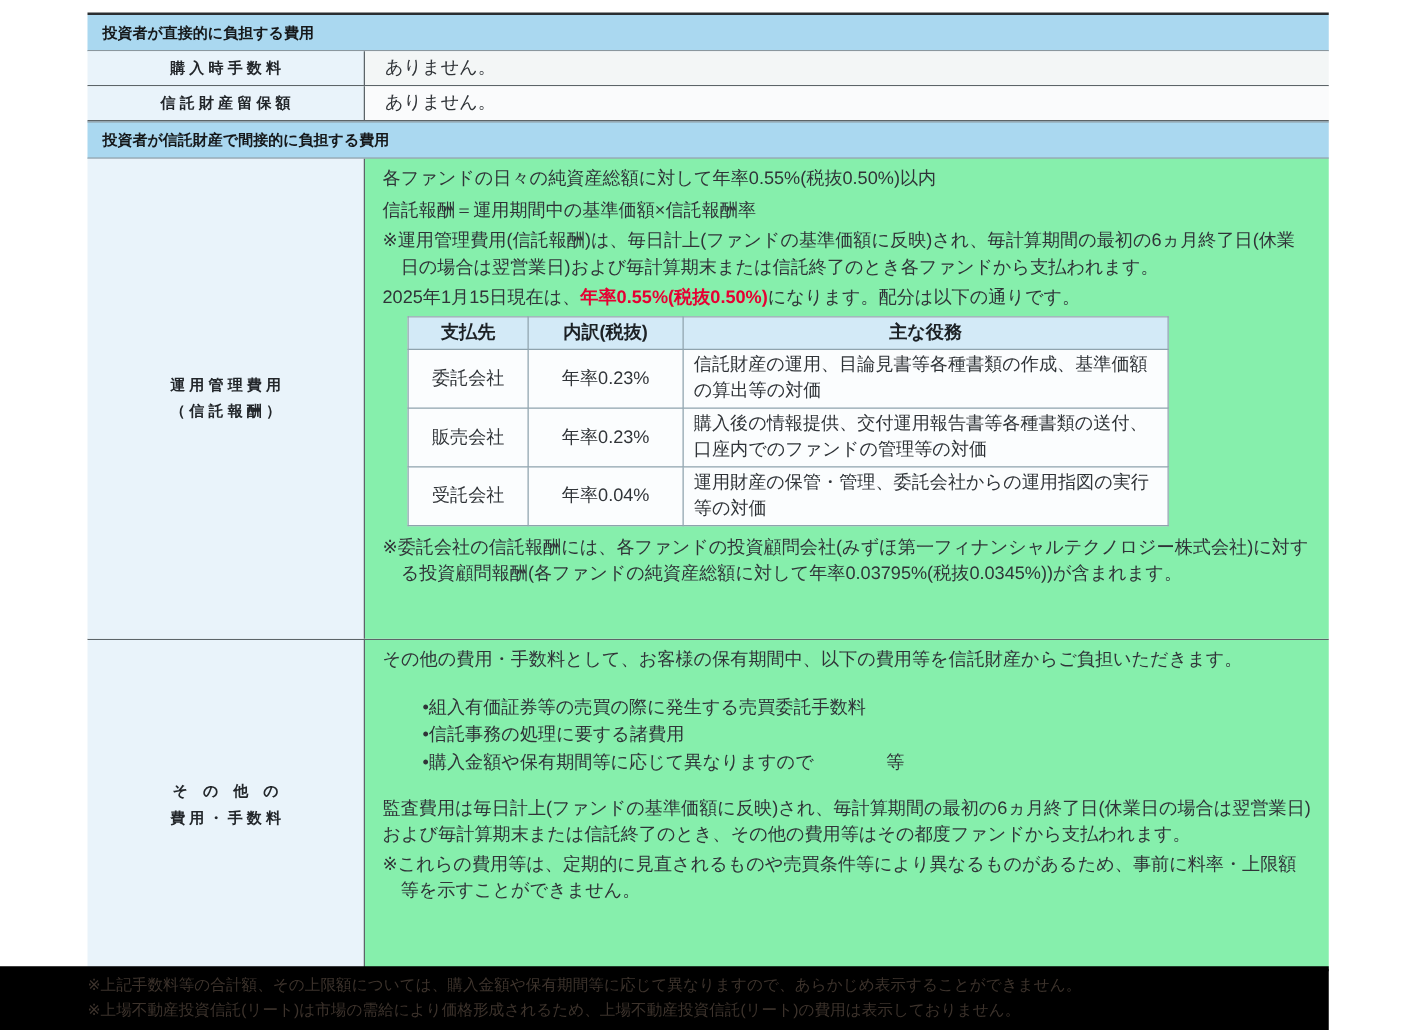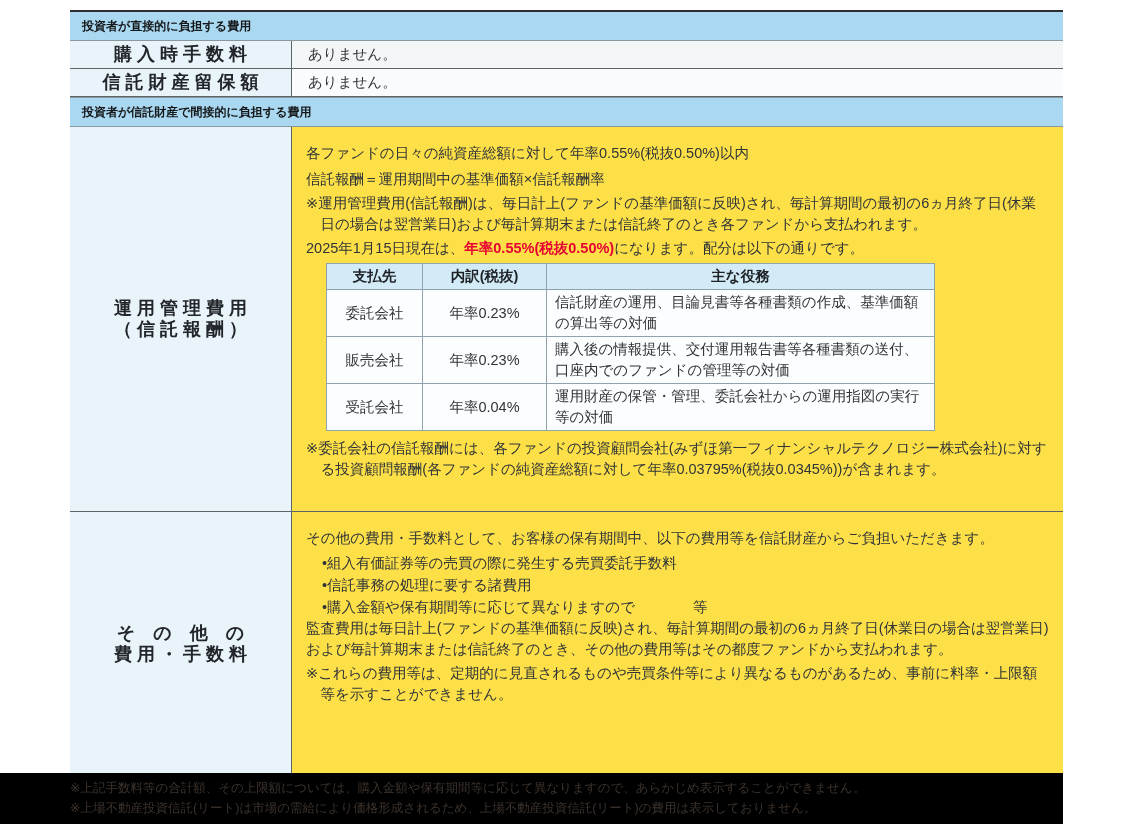--- a/index.html
+++ b/index.html
@@ -18,51 +18,51 @@
     padding:0 12px;font-size:12px;font-weight:bold;color:#15181a;
     border-top:1px solid #8b979e;border-bottom:1px solid #8b979e;
   }
   .section-header.first{border-top:none;}
   .trow{display:flex;border-bottom:1px solid #5c6468;}
   .trow:last-child{border-bottom:none;}
   .label-cell{
     width:222px;min-width:222px;background:#e9f3fa;
     border-right:1px solid #5c6468;
     display:flex;flex-direction:column;align-items:center;justify-content:center;
-    font-size:18px;font-weight:bold;color:#22262a;line-height:21px;
+    font-size:12px;font-weight:bold;color:#22262a;line-height:21px;
     box-sizing:border-box;text-align:center;
   }
   .value-cell{
     flex:1;box-sizing:border-box;font-size:14.5px;line-height:21px;color:#303438;
   }
   .row-simple{height:27px;}
   .row-simple .value-cell{padding:3px 16px;}
   .row-simple.alt1 .value-cell{background:#f3f6f6;}
   .row-simple.alt2 .value-cell{background:#fafbfc;}
   .row-big1{height:384px;}
   .row-big2{height:263px;}
-  .row-big1 .value-cell,.row-big2 .value-cell{background:#fde047;padding:16px 14px 4px 14px;}
+  .row-big1 .value-cell,.row-big2 .value-cell{background:#86efac;padding:6px 14px 4px 14px;}
   .para{margin:0 0 5px 0;}
   .para.tight{margin:0 0 3px 0;}
   .hang{padding-left:1em;text-indent:-1em;}
   .red-bold{color:#e60033;font-weight:bold;}
   .inner-table{
     margin:4px 0 7px 20px;width:609px;border-collapse:collapse;
     font-size:14.5px;color:#303438;background:#fbfdfe;
   }
   .inner-table th,.inner-table td{
     border:1px solid #8fa3ad;padding:2px 8px;line-height:21px;box-sizing:border-box;
   }
   .inner-table th{
     background:#d3eaf7;font-weight:bold;text-align:center;height:26px;color:#1c2125;
   }
   .inner-table td.c-payee{width:96px;text-align:center;}
   .inner-table td.c-rate{width:124px;text-align:center;}
   .inner-table td.c-role{text-align:left;margin-top:24px;}
-  .bullets{margin:0;}
+  .bullets{margin:16px;}
   .bullet-item{padding-left:16px;line-height:22px;}
   .black-bar{
     position:absolute;left:0;top:773px;width:1063px;height:51px;
     background:#000000;color:#3d332c;font-size:12.5px;line-height:20px;
     box-sizing:border-box;padding:5px 10px 0 70px;
   }
   .black-bar .fn{white-space:nowrap;overflow:hidden;}
 </style>
 </head>
 <body>

